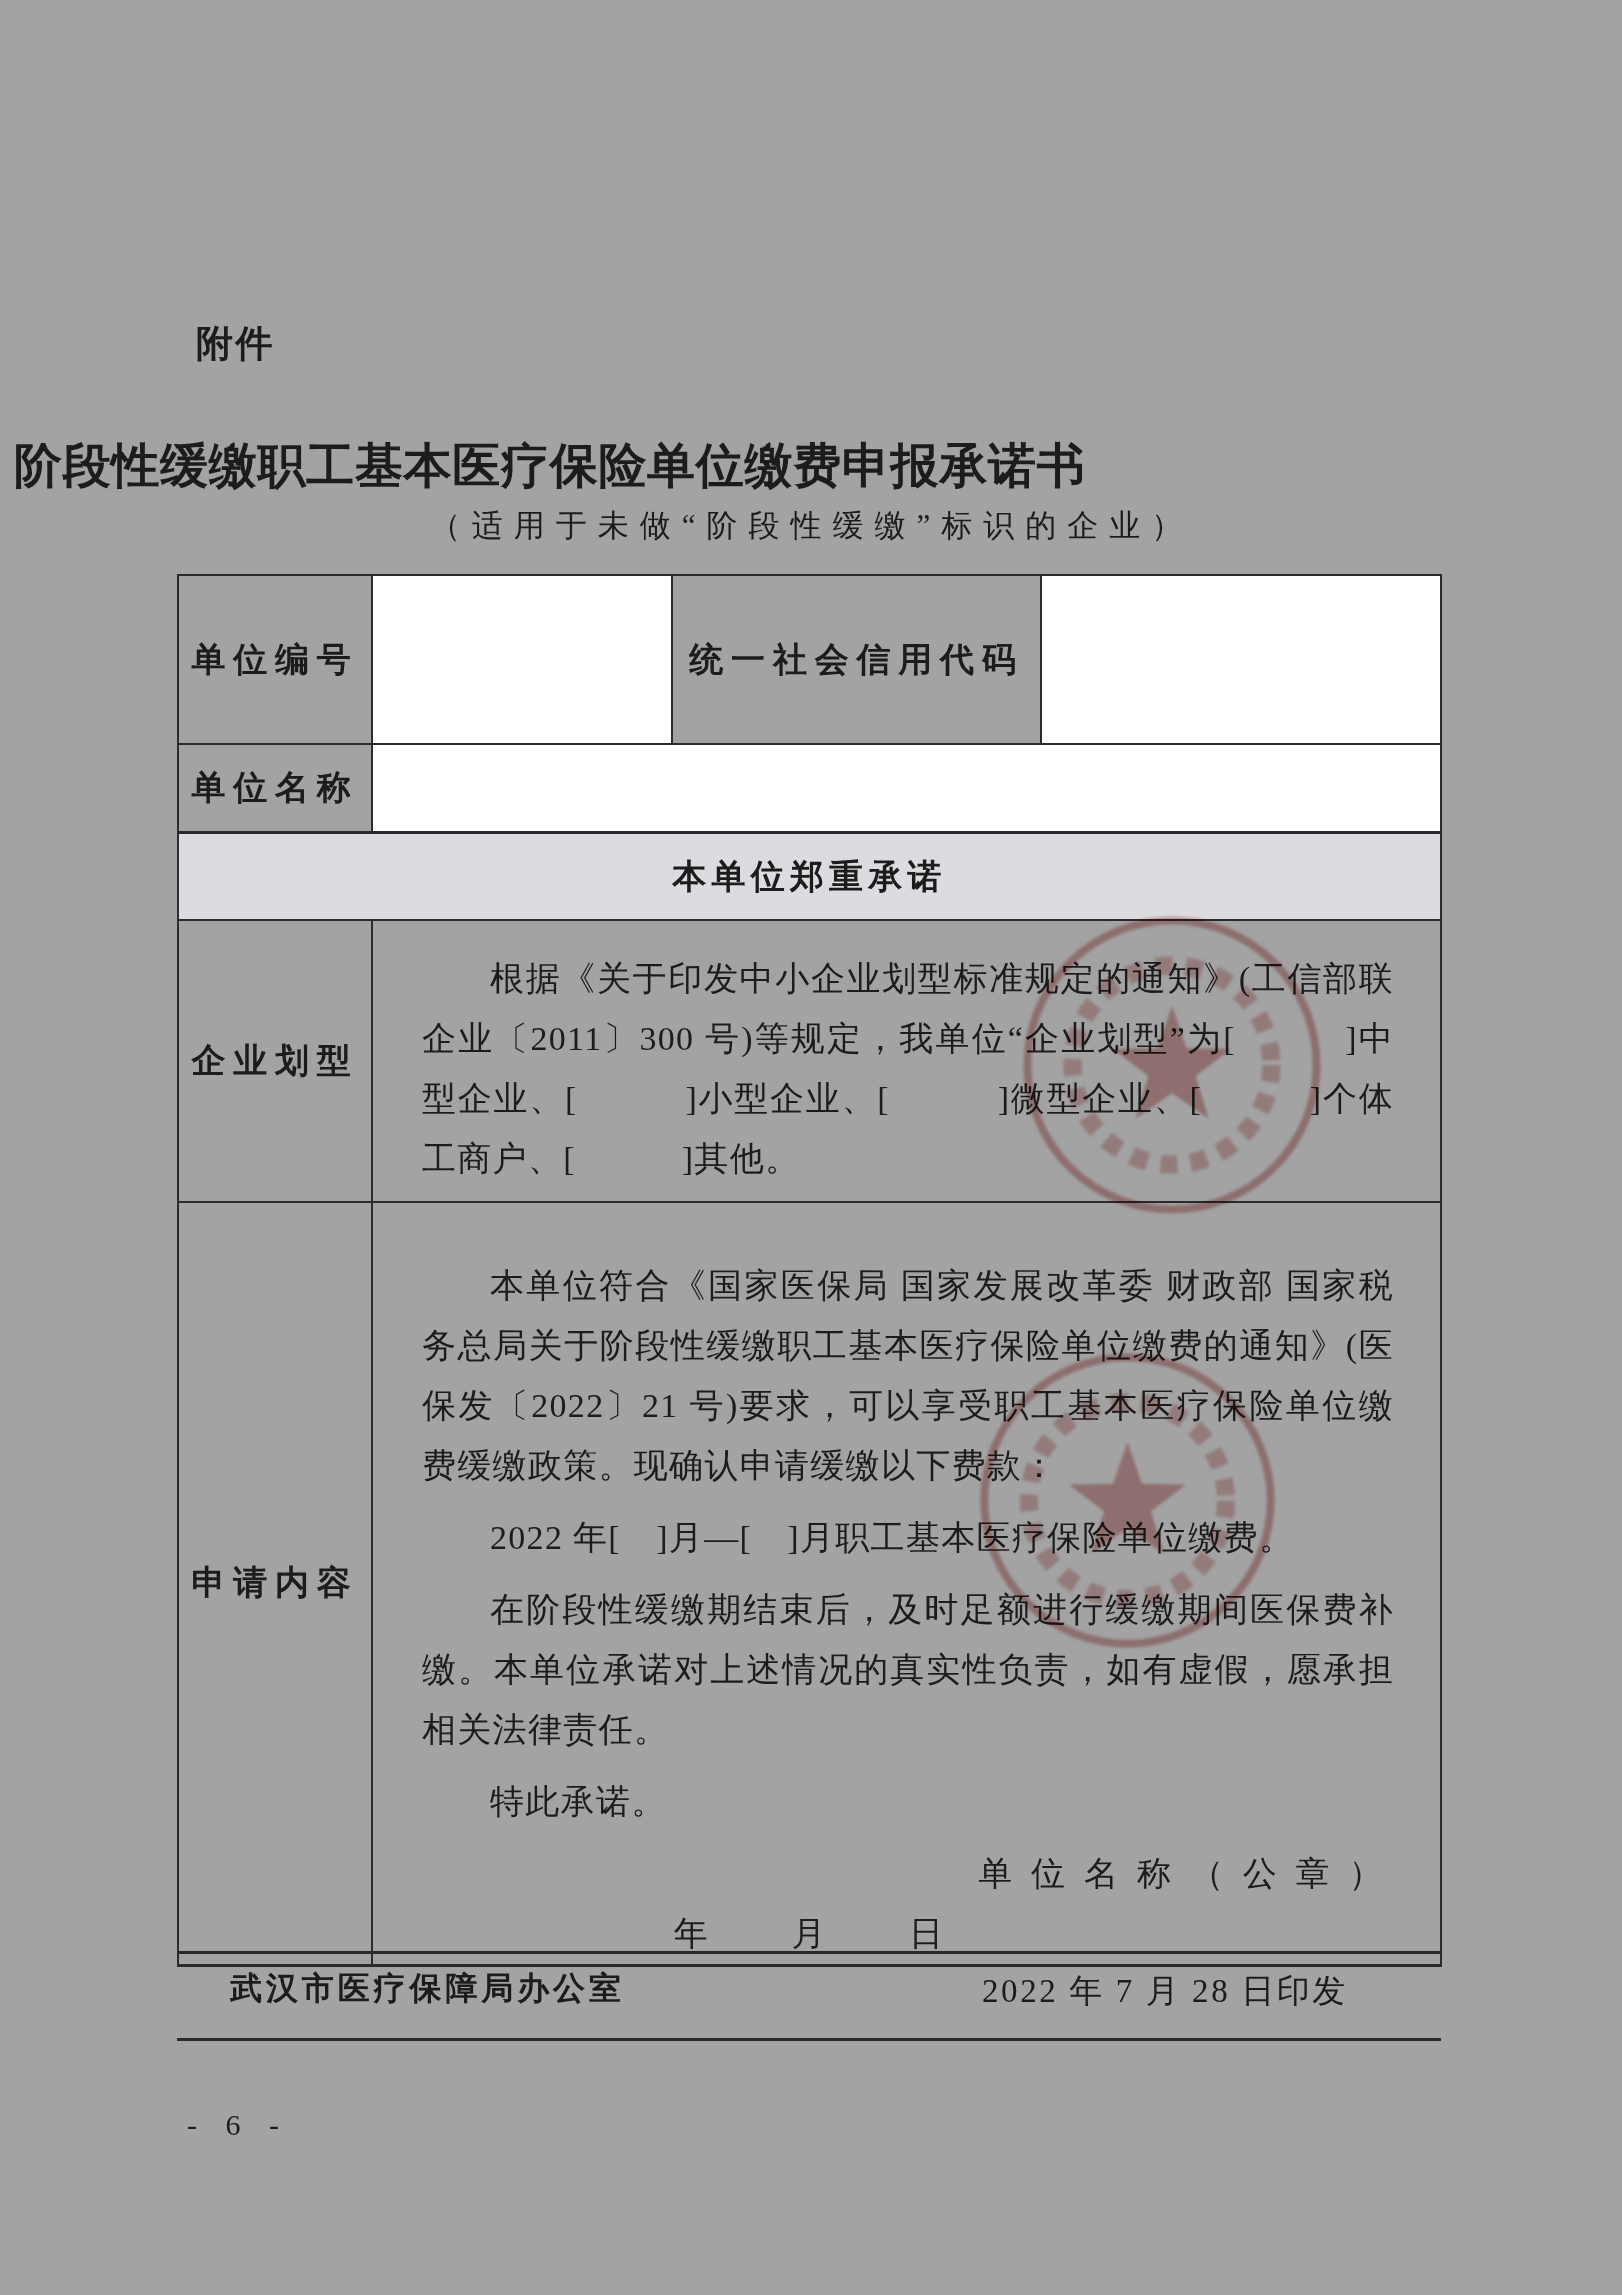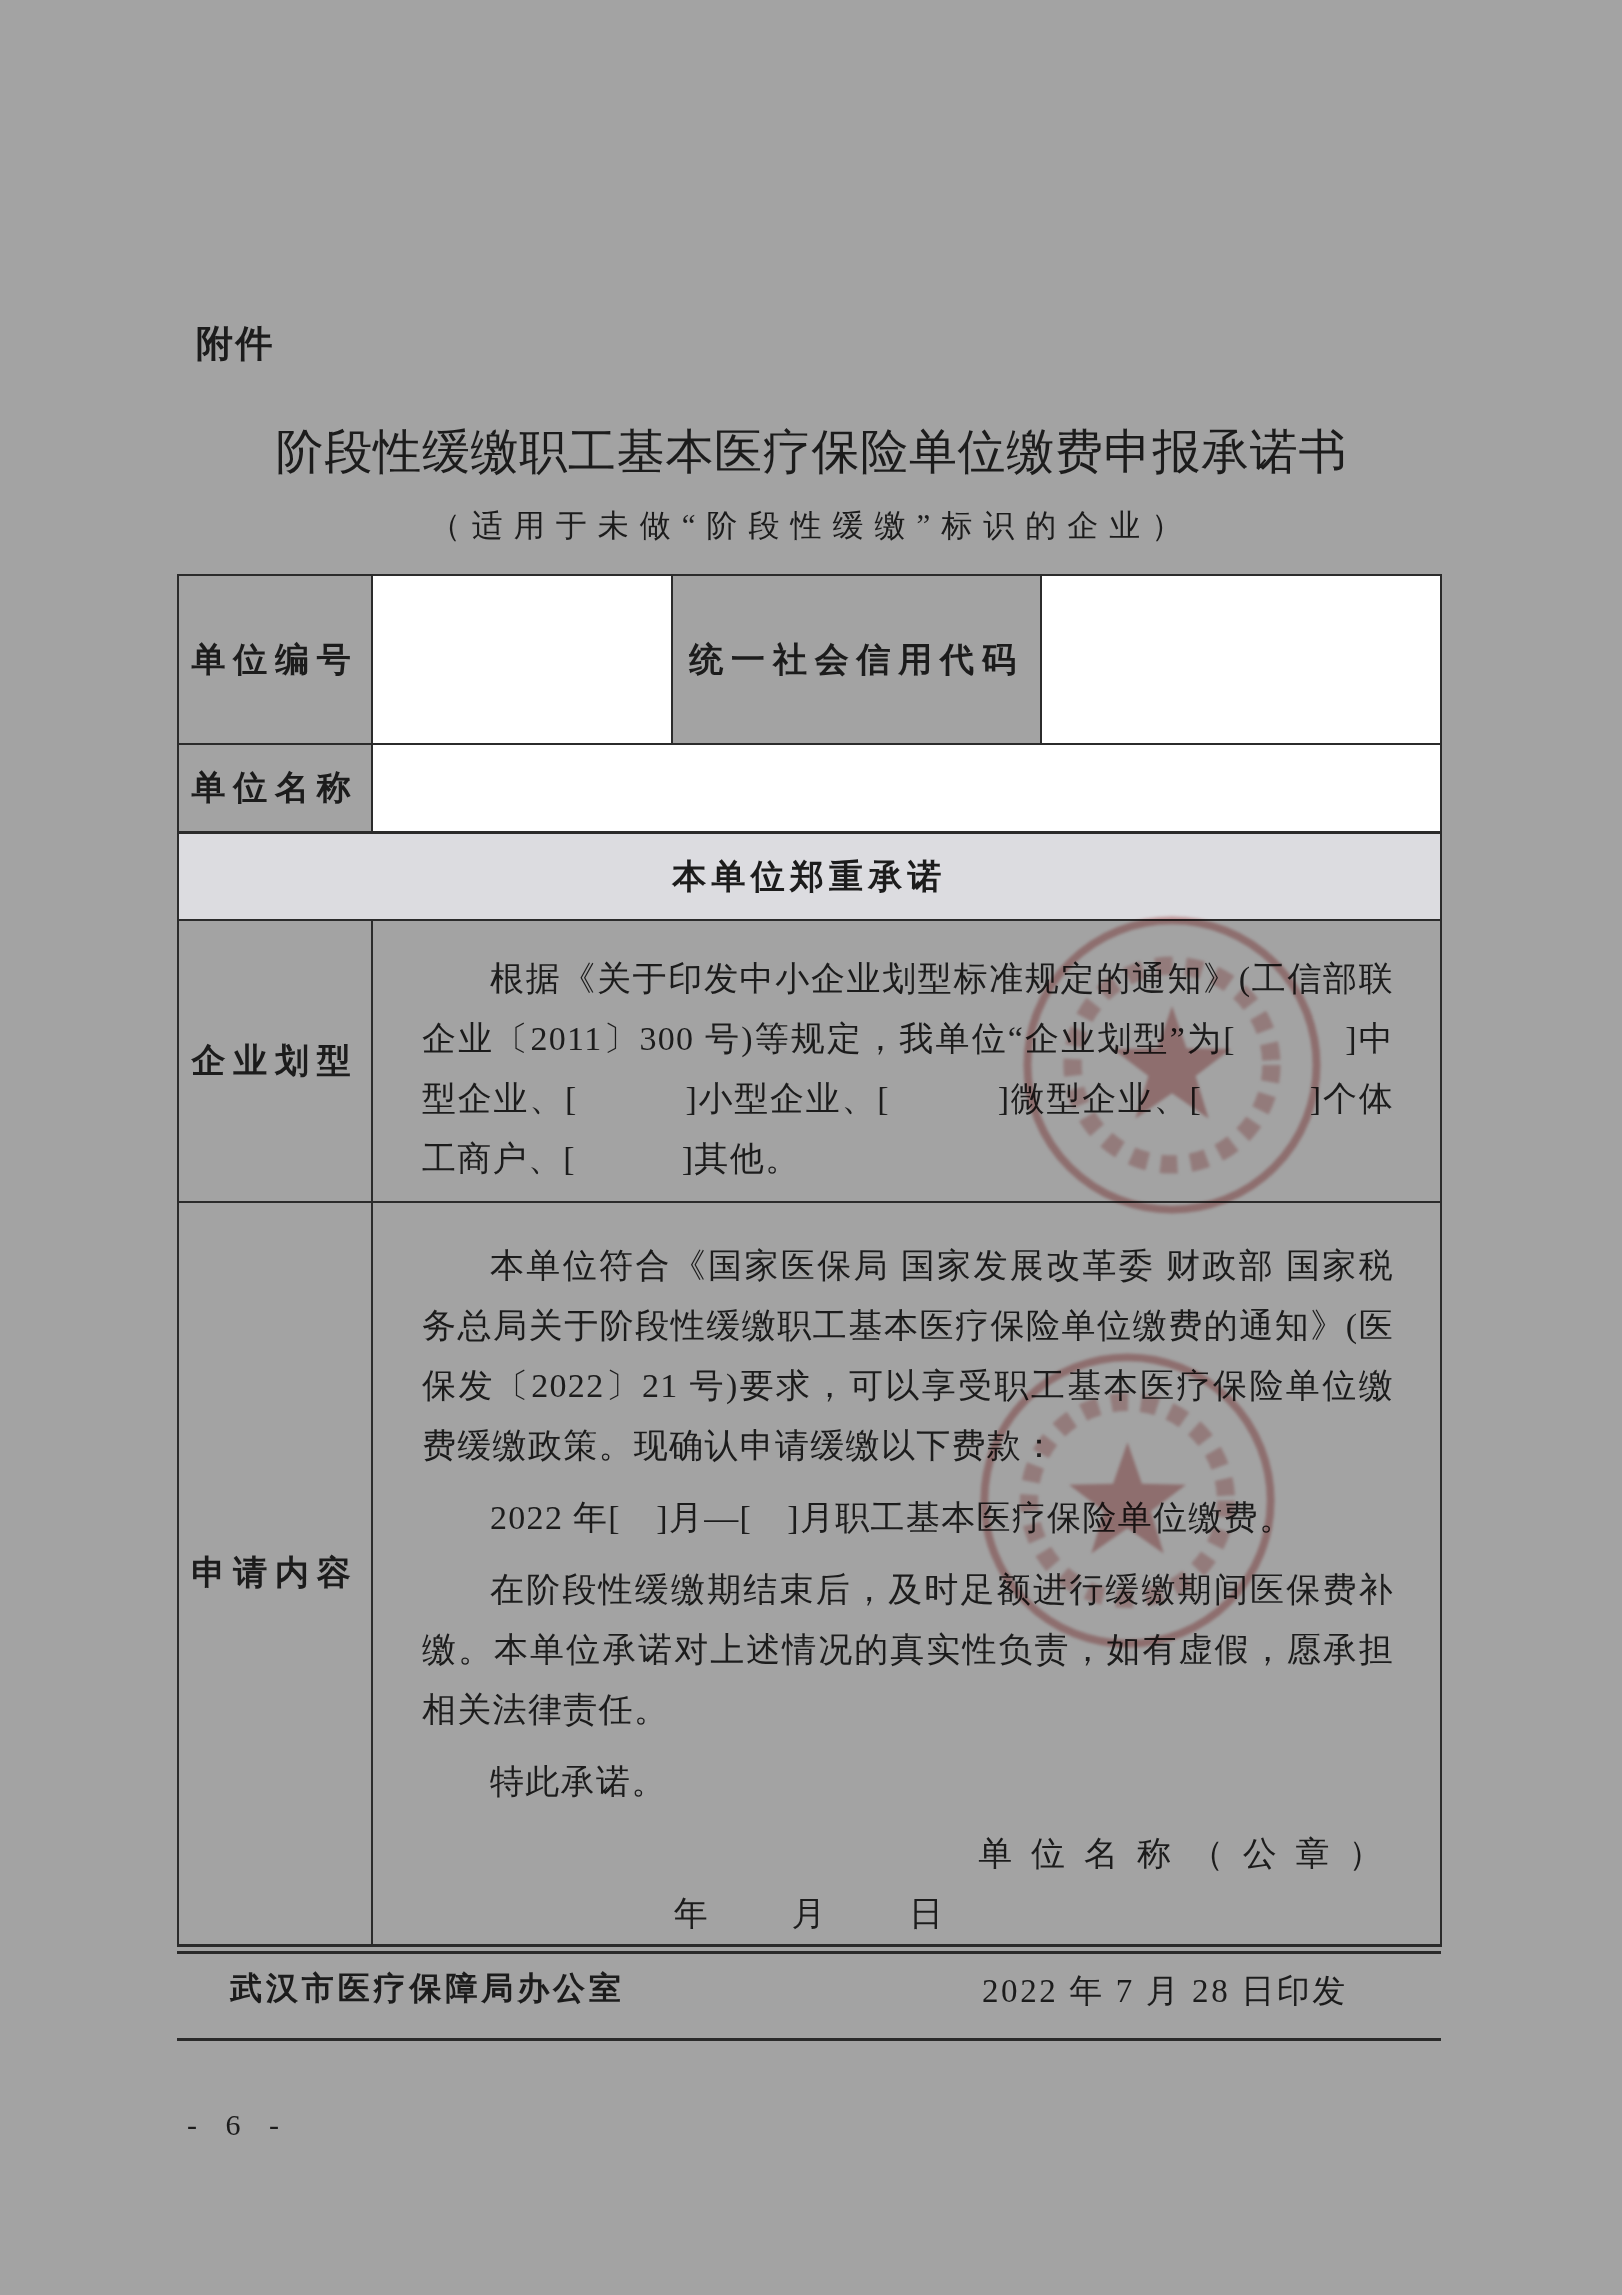--- a/index.html
+++ b/index.html
@@ -16,24 +16,24 @@
     position:absolute;
     left:196px; top:319px;
     font-family:"DejaVu Sans","Liberation Sans",sans-serif;
     font-weight:600;
     font-size:37px;
     letter-spacing:2.6px;
   }
   .title{
     position:absolute;
     left:0; right:0; top:420px;
-    margin:0;
-    text-align:center;
+    margin:14px;
+    text-align:left;
     font-size:48px;
-    font-weight:normal;
+    font-weight:bold;
     letter-spacing:0.7px;
   }
   .subtitle{
     position:absolute;
     left:0; right:0; top:505px;
     text-align:center;
     font-size:31px;
     letter-spacing:11px;
     font-weight:500;
   }
@@ -71,21 +71,21 @@
   tr.row-type td{height:256px;}
   tr.row-app td{height:686px; border-bottom-width:3.9px;}
   td.content-cell{
     vertical-align:top;
     text-align:justify;
     font-size:34px;
     line-height:60px;
     letter-spacing:1.3px;
   }
   tr.row-type td.content-cell{padding:15.7px 34px 0 37px;}
-  tr.row-app  td.content-cell{padding:21px 34px 0 37px;}
+  tr.row-app  td.content-cell{padding:41px 34px 0 37px;}
   .content-cell p{
     margin:12px;
     text-indent:2em;
   }
   .sign-line{
     text-align:right;
     padding-right:18.3px;
     letter-spacing:5.2px;
   }
   .date-line{

